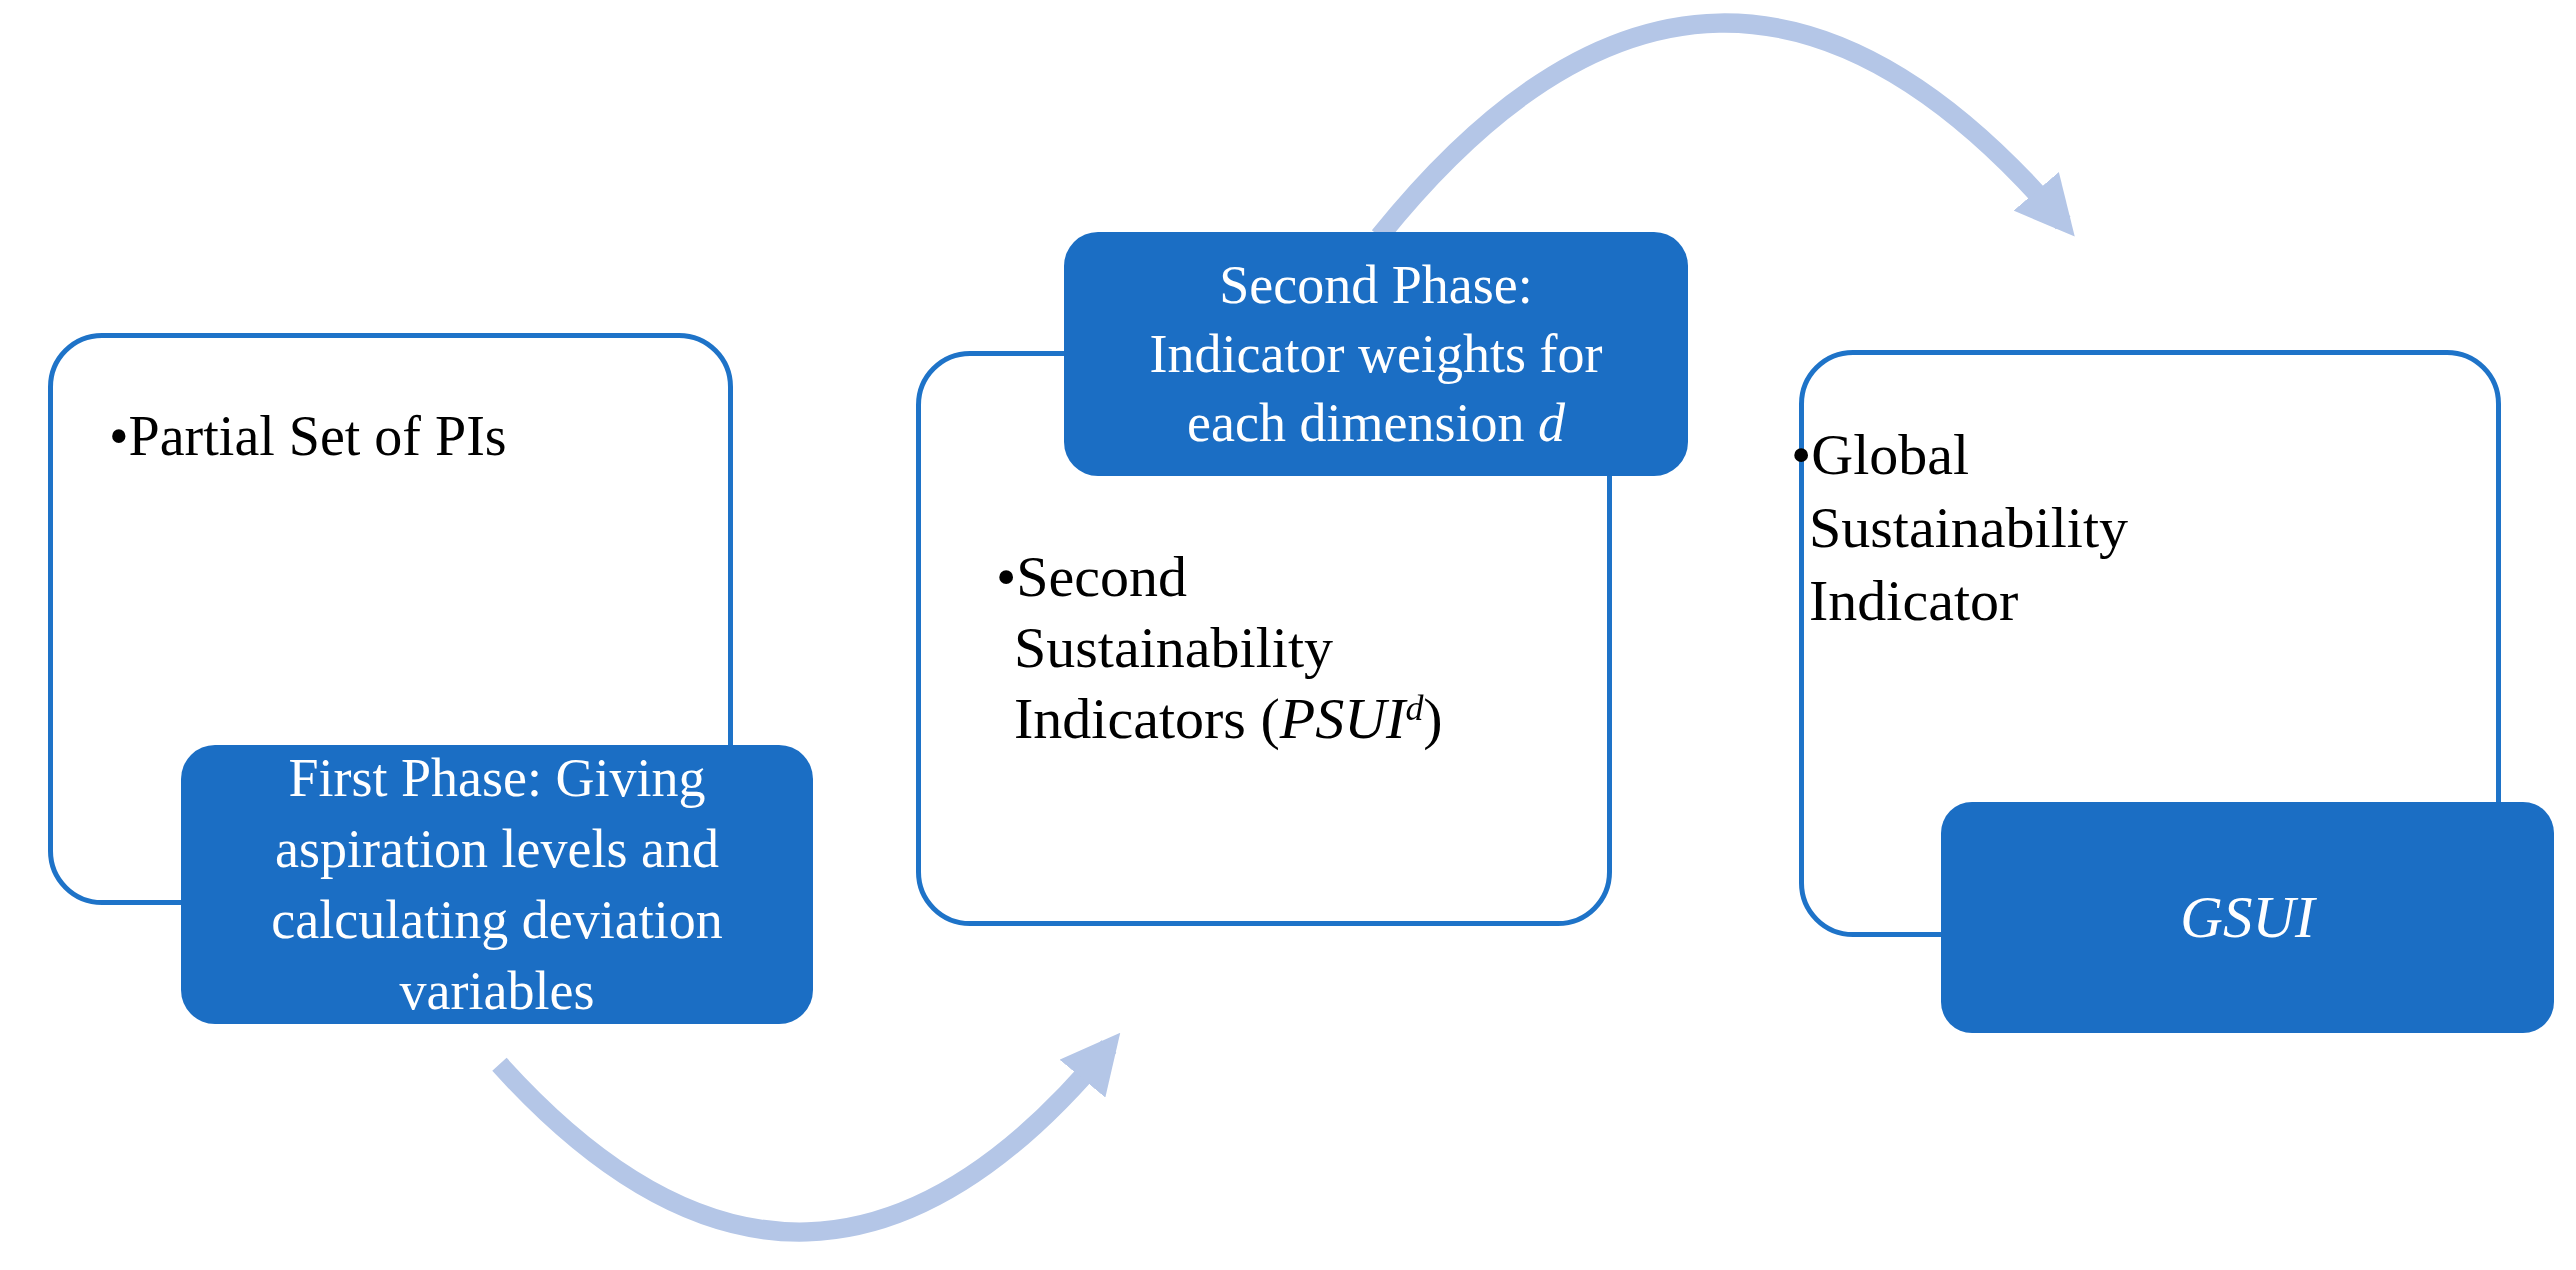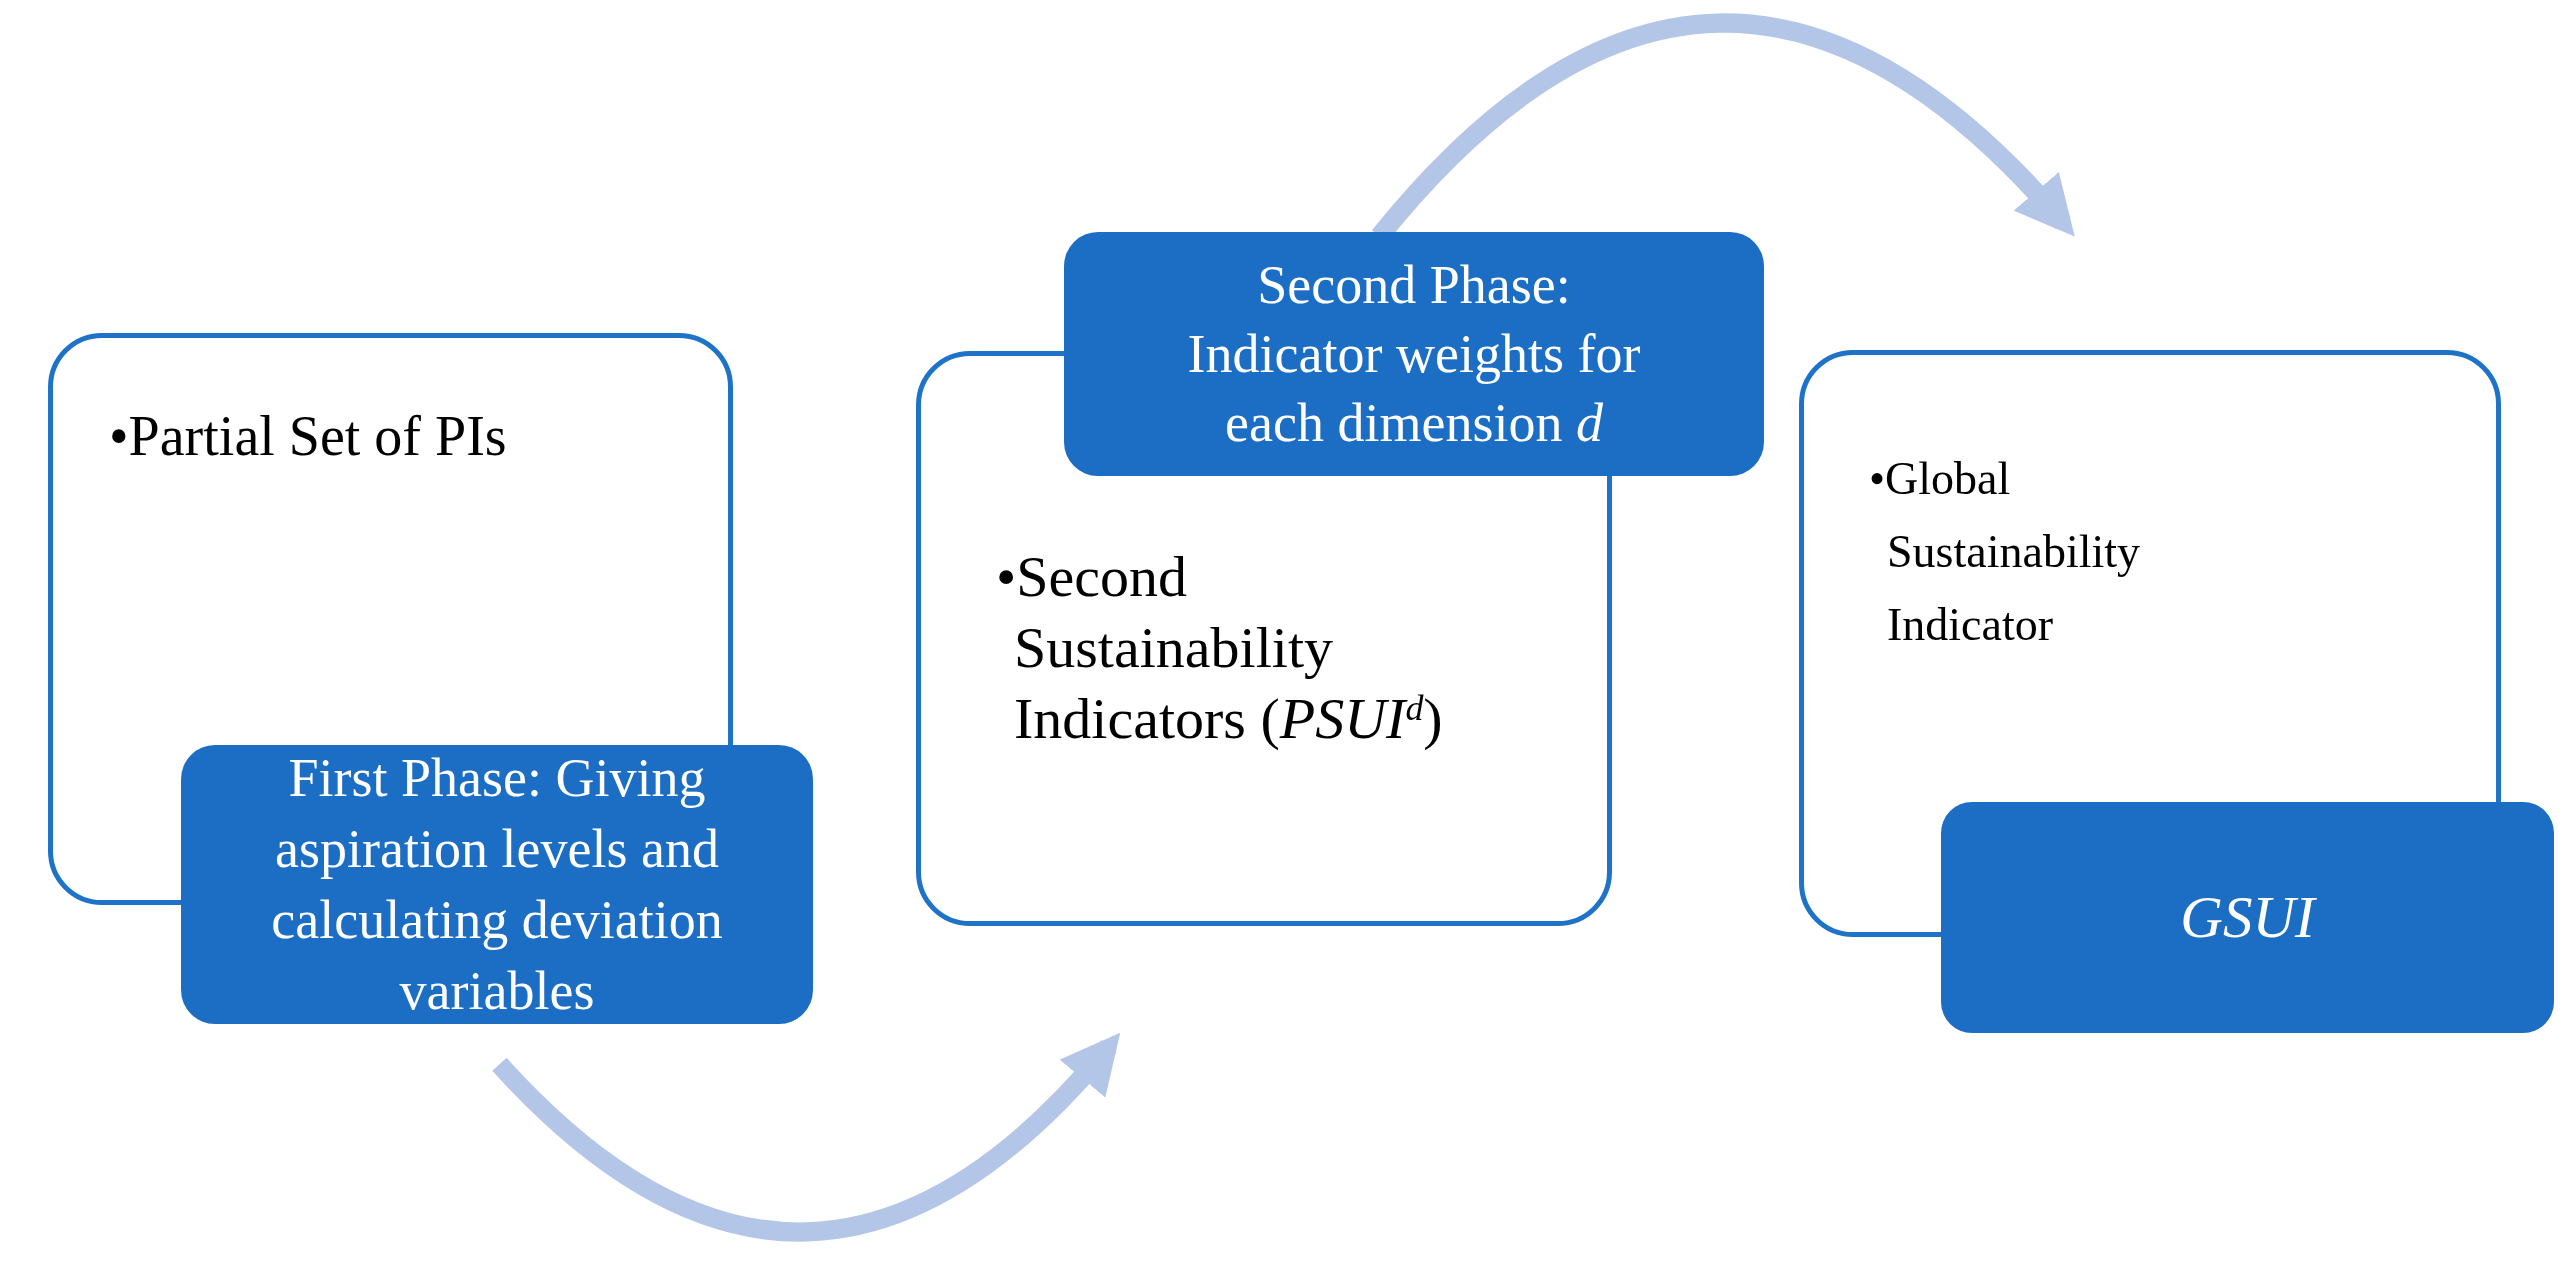--- a/index.html
+++ b/index.html
@@ -31,29 +31,29 @@
     align-items:center; justify-content:center;
     text-align:center;
     z-index:3;
     box-sizing:border-box;
   }
   .box1 { left:48px;  top:333px; width:685px; height:572px; }
   .box2 { left:916px; top:351px; width:696px; height:575px; }
   .box3 { left:1799px; top:350px; width:702px; height:587px; }
 
   .phase1 { left:181px;  top:745px; width:632px; height:279px; font-size:54px; line-height:71px; }
-  .phase2 { left:1064px; top:232px;  width:700px; height:244px; font-size:54px; line-height:69px; }
+  .phase2 { left:1064px; top:232px;  width:624px; height:244px; font-size:54px; line-height:69px; }
   .gsui   { left:1941px; top:802px; width:613px; height:231px; font-size:59px; font-style:italic;border-radius:31px; }
 
   .bullet-text {
     position:absolute; color:var(--text_dark,#000000); z-index:4;
   }
   .t-box1 { left:109px; top:401px; font-size:56px; line-height:71px; }
   .t-box2 { left:996px; top:541px; font-size:58px; line-height:71px; }
-  .t-box3 { left:1869px; top:418px; font-size:46px; line-height:73px;margin-top:24px; }
+  .t-box3 { left:1791px; top:418px; font-size:58px; line-height:73px; }
   .cont-line { margin-left:18px; }
   .math-it { font-style:italic; }
   .sup-it { font-style:italic; font-size:0.62em; position:relative; top:-0.5em; }
 </style>
 </head>
 <body>
 
 <div class="canvas">
 
   <svg class="arrows-layer" viewBox="0 0 3466 1710" xmlns="http://www.w3.org/2000/svg">

